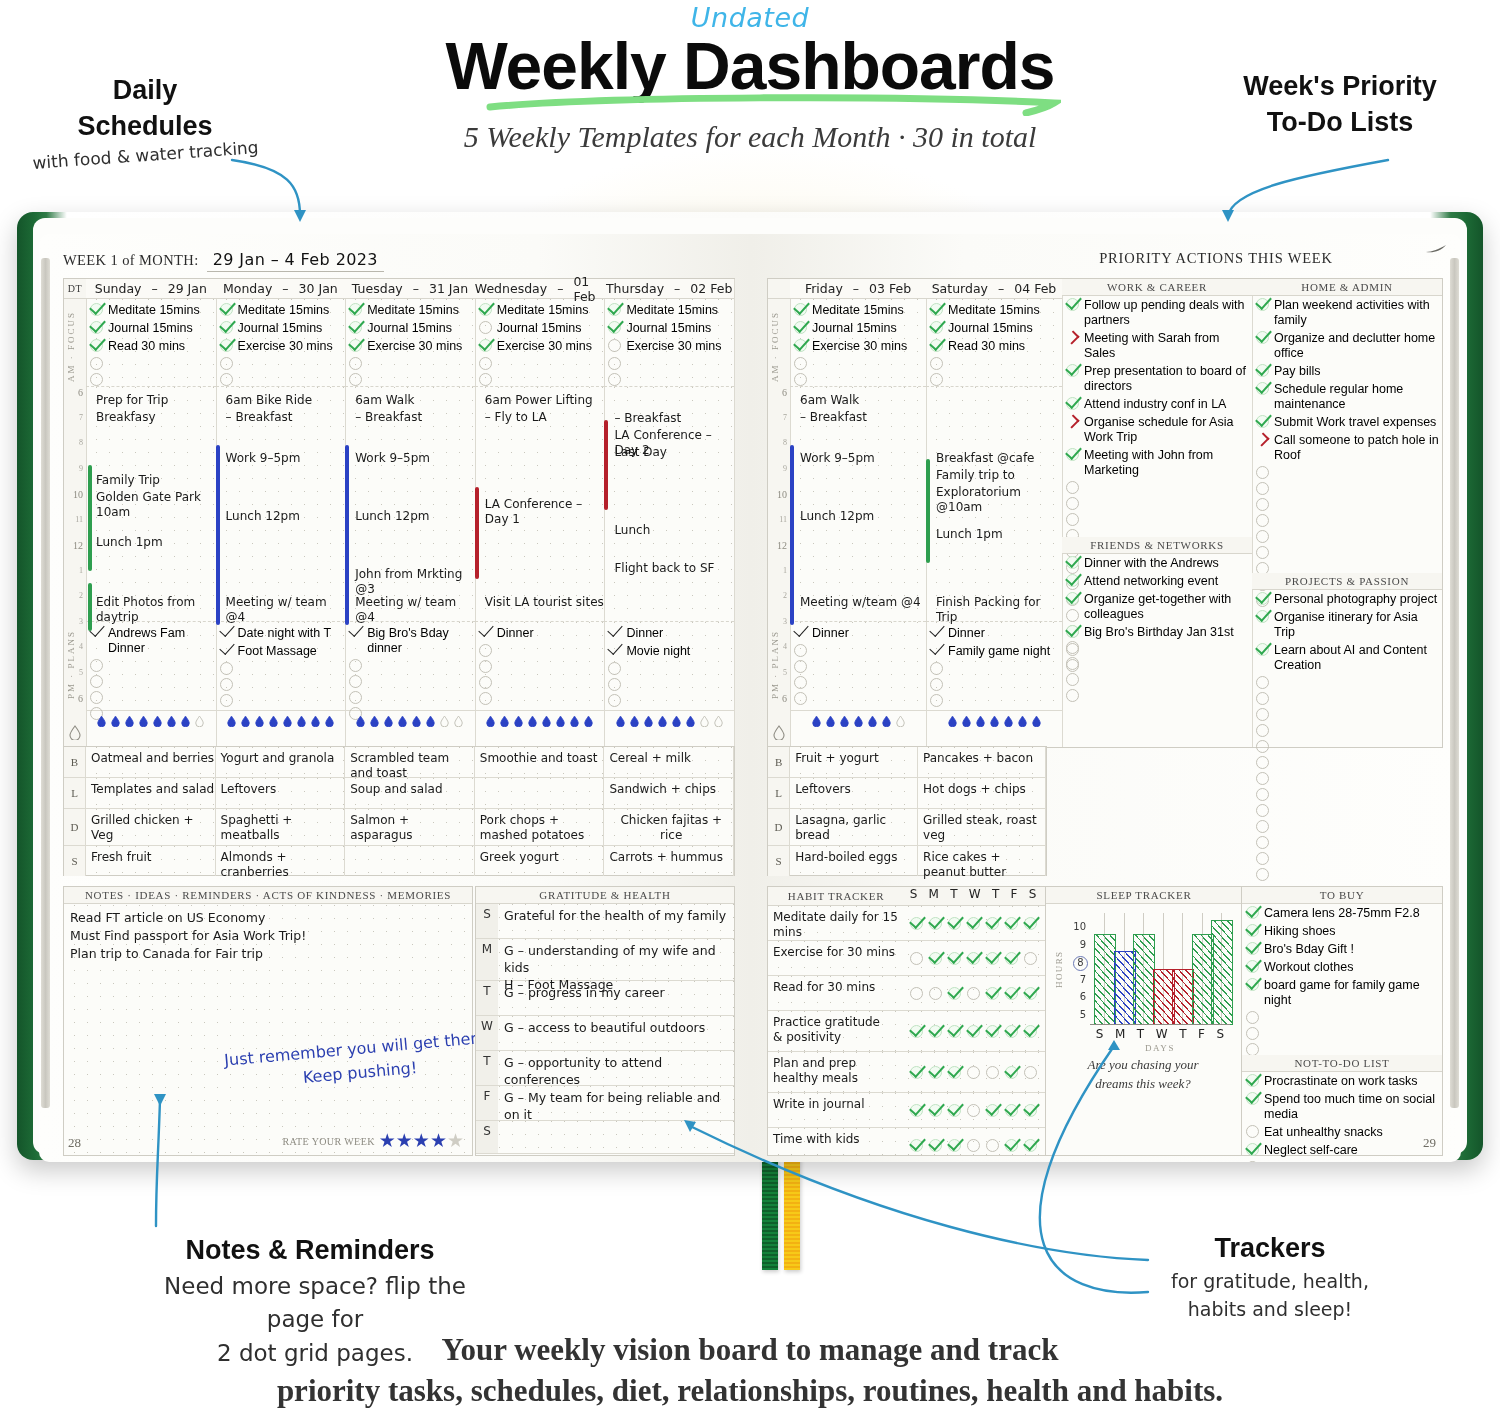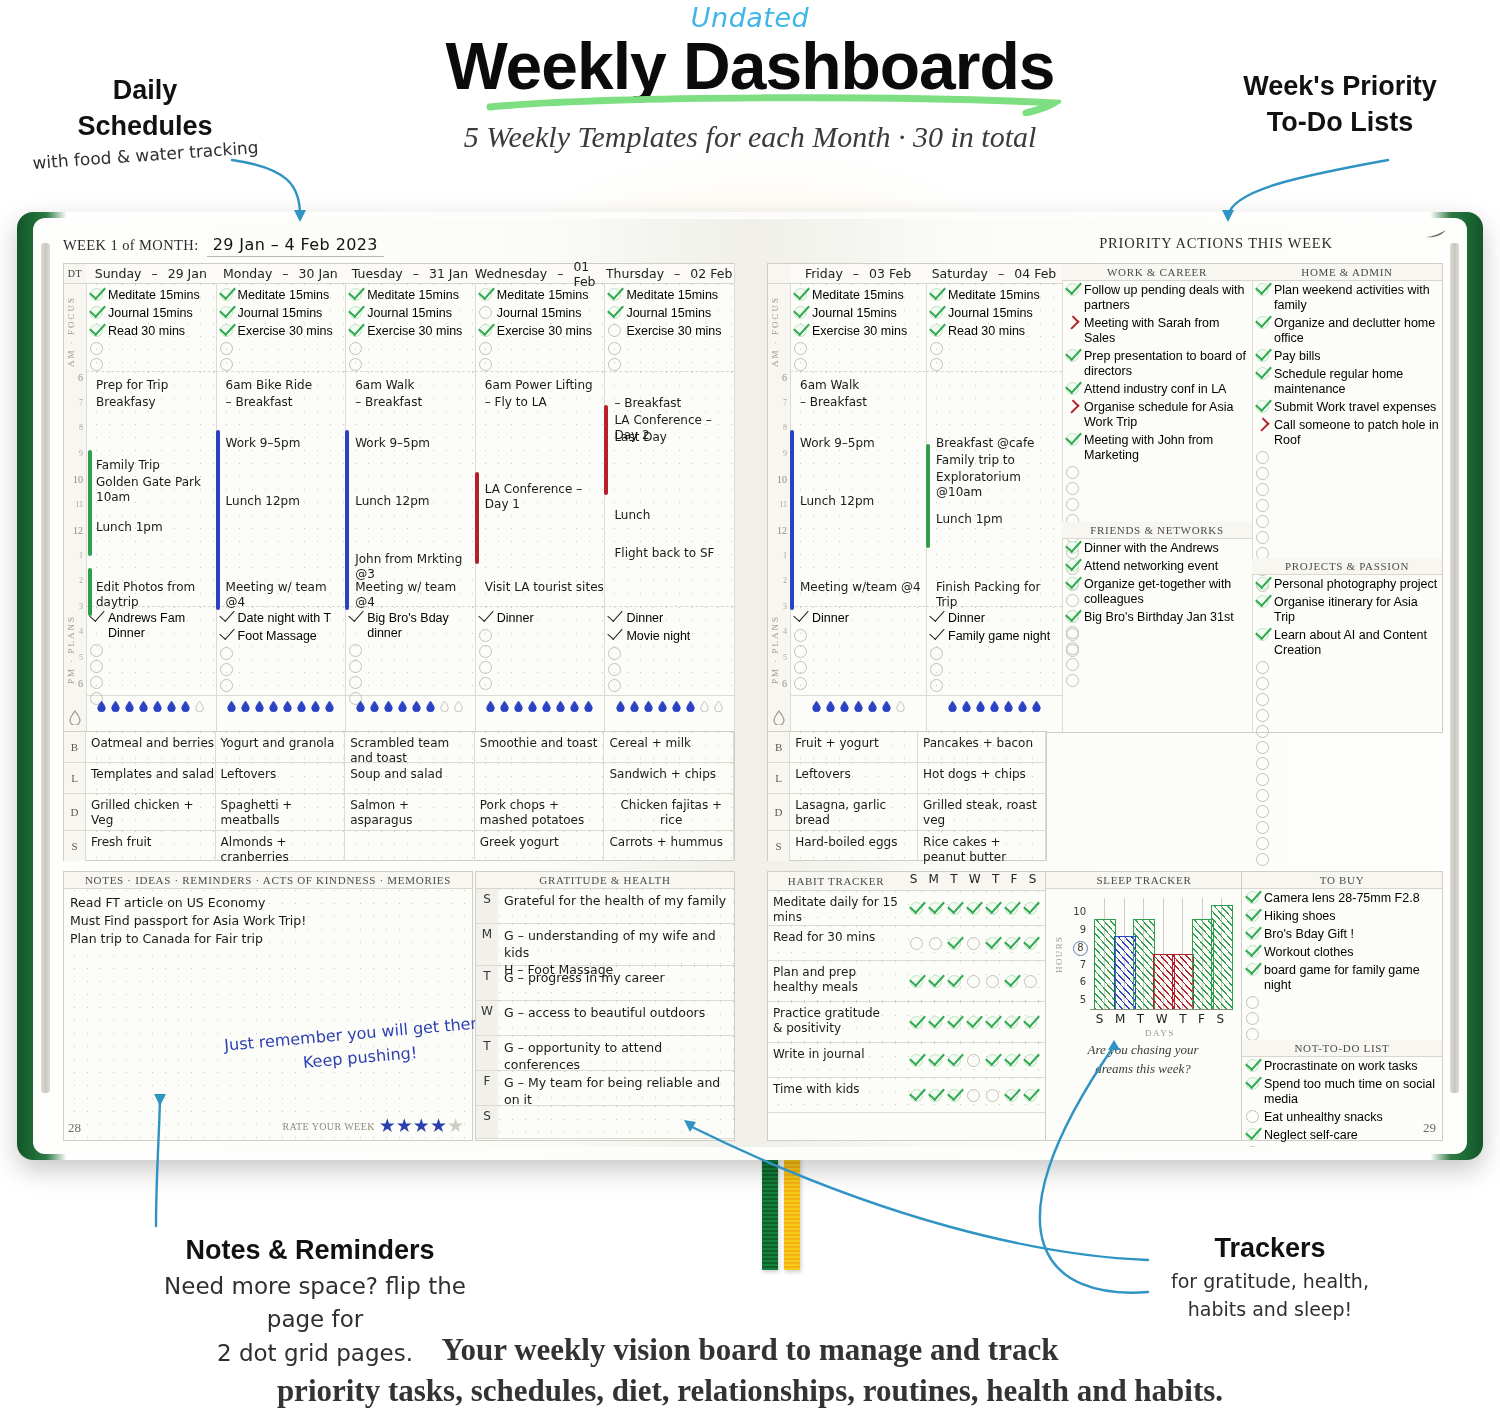--- a/index.html
+++ b/index.html
@@ -37,21 +37,21 @@
     font-size:31px;font-weight:bold;color:#333;line-height:1.32;}
   svg.arrows{position:absolute;left:0;top:0;width:1500px;height:1409px;z-index:6;pointer-events:none;}
 
   
   #book{position:absolute;left:17px;top:212px;width:1466px;height:948px;z-index:3;}
   #cover{position:absolute;inset:0;border-radius:16px;
     background:linear-gradient(90deg,#14552a 0%,#1d6b36 1.2%,#2e7a45 2%,#ffffff 3.4%,#fcfcfa 50%,#ffffff 96.4%,#2e7a45 97.8%,#1d6b36 98.8%,#14552a 100%);
     box-shadow:0 10px 26px rgba(0,0,0,.22);}
   #pages{position:absolute;left:16px;top:6px;width:1434px;height:936px;border-radius:12px;
     background:#fdfdfb;}
-  .page{position:absolute;top:1px;height:928px;background:#fbfbf8;overflow:hidden;}
+  .page{position:absolute;top:16px;height:928px;background:#fbfbf8;overflow:hidden;}
   #pageL{left:6px;width:712px;border-radius:10px 0 0 10px;
     background:linear-gradient(90deg,#fefefc 0%,#fbfbf8 70%,#f0efe9 100%);}
   #pageR{left:718px;width:710px;border-radius:0 10px 10px 0;
     background:linear-gradient(90deg,#f0efe9 0%,#fbfbf8 30%,#fefefc 100%);}
   .edgeStrip{position:absolute;top:24px;width:9px;height:850px;background:linear-gradient(90deg,#dedcd4,#c9c7bf,#dedcd4);border-radius:3px;}
   #edgeL{left:2px;} #edgeR{right:2px;}
 
   .ribbon{position:absolute;top:1145px;width:16px;height:125px;z-index:2;
     background-image:repeating-linear-gradient(0deg,rgba(255,255,255,.28) 0 2px,rgba(0,0,0,.06) 2px 4px);
     box-shadow:1px 2px 4px rgba(0,0,0,.2);}
@@ -1211,53 +1211,65 @@
                 <i class="chk on"></i>
                 <i class="chk on"></i>
                 <i class="chk on"></i>
                 <i class="chk on"></i>
                 <i class="chk on"></i>
                 <i class="chk on"></i>
                 <i class="chk on"></i>
               </div>
             </div>
             <div class="hrow dots" style="height:34px;">
+              <div class="hname">Exercise for 30 mins</div>
+              <div class="hmarks">
+                <i class="chk"></i>
+                <i class="chk on"></i>
+                <i class="chk on"></i>
+                <i class="chk on"></i>
+                <i class="chk on"></i>
+                <i class="chk on"></i>
+                <i class="chk"></i>
+              </div>
+            </div>
+            <div class="hrow dots" style="height:34px;">
               <div class="hname">Read for 30 mins</div>
               <div class="hmarks">
                 <i class="chk"></i>
                 <i class="chk"></i>
                 <i class="chk on"></i>
                 <i class="chk"></i>
+                <i class="chk on"></i>
+                <i class="chk on"></i>
+                <i class="chk on"></i>
+              </div>
+            </div>
+            <div class="hrow dots" style="height:40px;">
+              <div class="hname">Practice gratitude<br>&amp; positivity</div>
+              <div class="hmarks">
+                <i class="chk on"></i>
+                <i class="chk on"></i>
+                <i class="chk on"></i>
+                <i class="chk on"></i>
                 <i class="chk on"></i>
                 <i class="chk on"></i>
                 <i class="chk on"></i>
               </div>
             </div>
             <div class="hrow dots" style="height:40px;">
               <div class="hname">Plan and prep<br>healthy meals</div>
               <div class="hmarks">
                 <i class="chk on"></i>
                 <i class="chk on"></i>
                 <i class="chk on"></i>
                 <i class="chk"></i>
                 <i class="chk"></i>
                 <i class="chk on"></i>
                 <i class="chk"></i>
-              </div>
-            </div>
-            <div class="hrow dots" style="height:40px;">
-              <div class="hname">Practice gratitude<br>&amp; positivity</div>
-              <div class="hmarks">
-                <i class="chk on"></i>
-                <i class="chk on"></i>
-                <i class="chk on"></i>
-                <i class="chk on"></i>
-                <i class="chk on"></i>
-                <i class="chk on"></i>
-                <i class="chk on"></i>
               </div>
             </div>
             <div class="hrow dots" style="height:34px;">
               <div class="hname">Write in journal</div>
               <div class="hmarks">
                 <i class="chk on"></i>
                 <i class="chk on"></i>
                 <i class="chk on"></i>
                 <i class="chk"></i>
                 <i class="chk on"></i>

